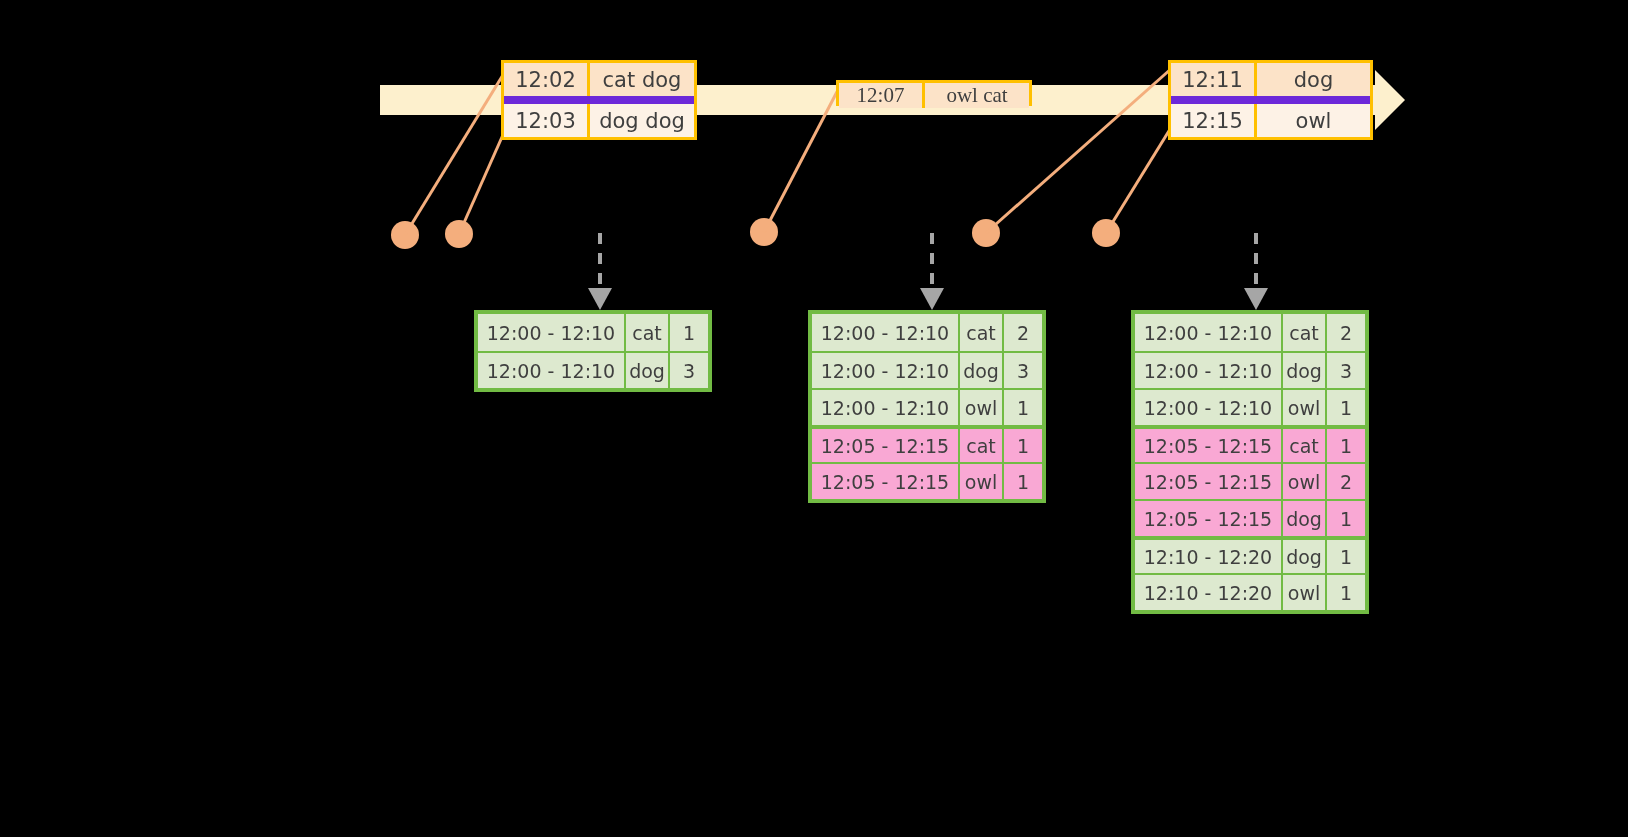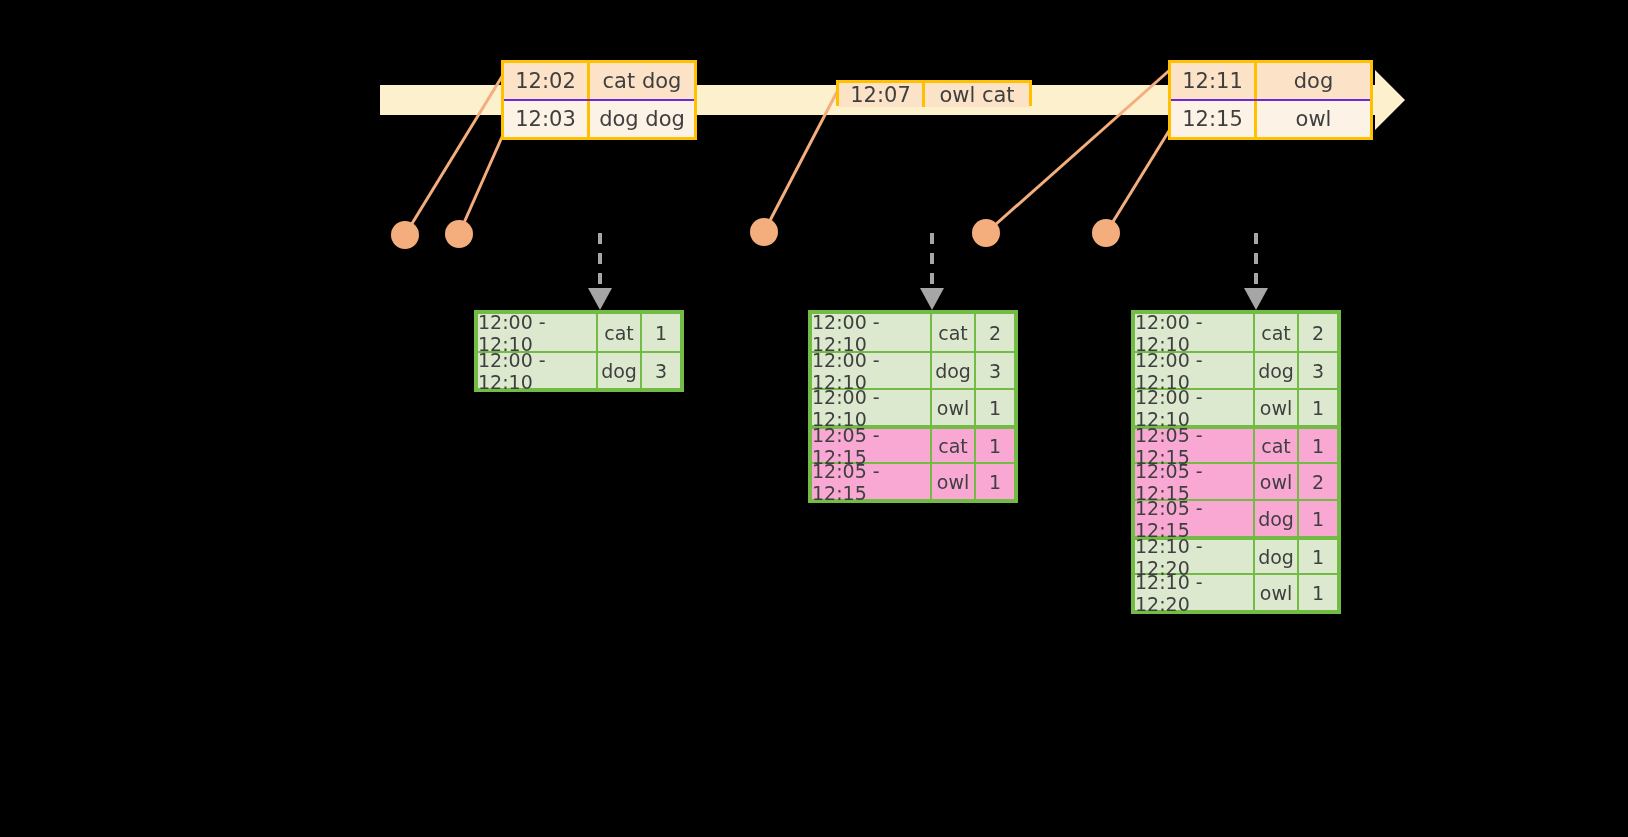--- a/index.html
+++ b/index.html
@@ -8,21 +8,21 @@
 
   #stage{position:absolute;left:0;top:0;width:1628px;height:837px;}
 
   
   .tl-bar{position:absolute;background:#fdf0cd;}
 
   
   .evt{position:absolute;border:3px solid #ffc000;box-sizing:border-box;
        display:flex;flex-direction:column;}
   .evt-row{display:flex;flex:1;}
-  .evt-row + .evt-row{border-top:2px solid #6d28d9;}
+  .evt-row + .evt-row{border-top:8px solid #6d28d9;}
   .evt-time{width:86px;display:flex;align-items:center;justify-content:center;
             font-size:21px;color:#3f3f3f;border-right:3px solid #ffc000;
             box-sizing:border-box;}
   .evt-val{flex:1;display:flex;align-items:center;justify-content:center;
            font-size:21px;color:#3f3f3f;box-sizing:border-box;}
   .shade-a .evt-time,.shade-a .evt-val{background:#fce3c8;}
   .shade-b .evt-time,.shade-b .evt-val{background:#fdf2e6;}
 
   
   .conn{position:absolute;left:0;top:0;width:1628px;height:837px;pointer-events:none;}
@@ -31,21 +31,21 @@
 
   
   .gtable{position:absolute;border:4px solid #72bb44;box-sizing:border-box;}
   .grow{display:flex;height:37px;box-sizing:border-box;}
   .grow.sep{border-top:4px solid #72bb44;}
   .gcell{display:flex;align-items:center;justify-content:center;
          font-size:19px;color:#3f3f3f;box-sizing:border-box;
          border-right:2px solid #72bb44;}
   .gcell:last-child{border-right:none;}
   .grow + .grow:not(.sep){border-top:2px solid #72bb44;}
-  .c-win{width:120px;}
+  .c-win{width:148px;}
   .c-key{width:44px;}
   .c-cnt{width:38px;}
   .tone-a .gcell{background:#dde9cf;}
   .tone-b .gcell{background:#f9a8d4;}
 </style>
 </head>
 <body>
 
 <div id="stage">
 
@@ -58,21 +58,21 @@
     <div class="evt-row shade-a">
       <div class="evt-time">12:02</div>
       <div class="evt-val">cat dog</div>
     </div>
     <div class="evt-row shade-b">
       <div class="evt-time">12:03</div>
       <div class="evt-val">dog dog</div>
     </div>
   </div>
 
-  <div class="evt" style="left:836px;top:80px;width:196px;height:26px;z-index:3;">
+  <div class="evt" style="left:836px;top:80px;width:196px;height:26px;z-index:3;font-family:Liberation Serif, serif;">
     <div class="evt-row shade-a">
       <div class="evt-time">12:07</div>
       <div class="evt-val">owl cat</div>
     </div>
   </div>
 
   <div class="evt" style="left:1168px;top:60px;width:205px;height:80px;z-index:3;">
     <div class="evt-row shade-a">
       <div class="evt-time">12:11</div>
       <div class="evt-val">dog</div>

